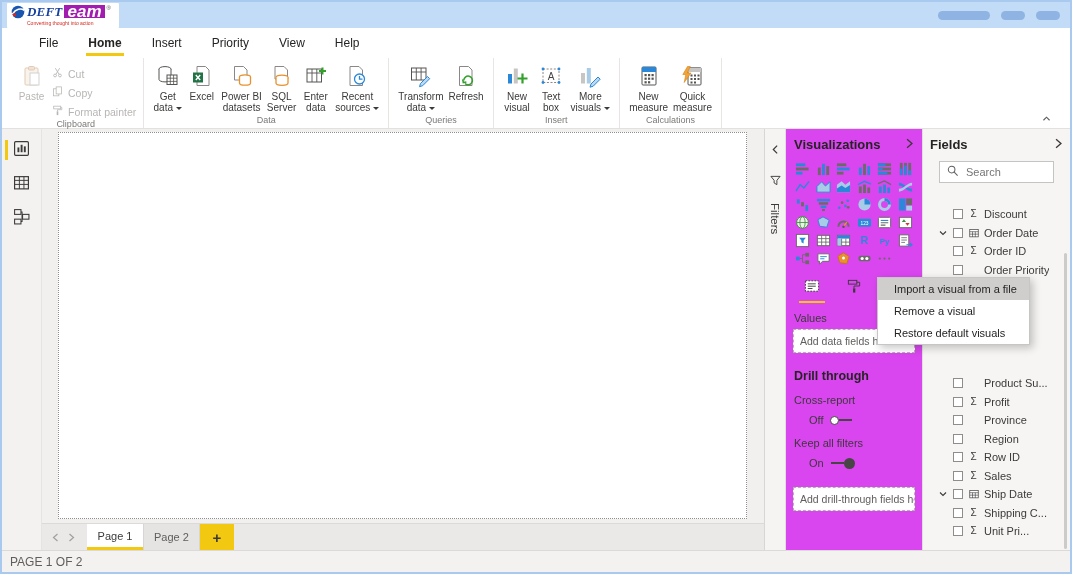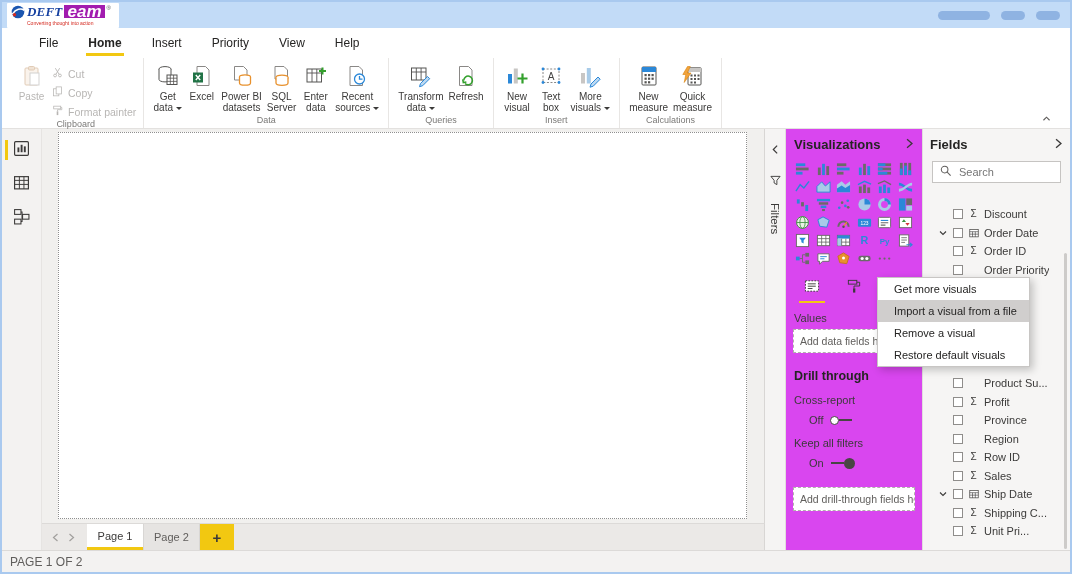--- a/index.html
+++ b/index.html
@@ -80,21 +80,21 @@
   .drill-title{font-weight:bold;font-size:12.5px;color:#252423;padding:16px 1px 2px;}
   .drill-label{padding:9px 1px 1px;font-size:11px;color:#3b3a39;}
   .toggle-row{display:flex;align-items:center;gap:7px;padding:7px 1px 2px 16px;font-size:11px;color:#3b3a39;}
   .tg{display:flex;align-items:center;}
   .tg .knob-off{width:9px;height:9px;border:1.5px solid #484644;border-radius:50%;background:#fff;}
   .tg .knob-on{width:11px;height:11px;border-radius:50%;background:#484644;}
   .tg .track{width:13px;height:1.8px;background:#484644;}
   .add-drill{margin-top:16px;}
 
   .fields-panel{width:148px;background:#f6f5f4;border-left:1px solid #e1dfdd;padding:6px 6px 0;display:flex;flex-direction:column;flex:0 0 auto;position:relative;overflow:hidden;}
-  .search-box{display:flex;align-items:center;gap:5px;background:#fff;border:1px solid #c6c4c2;height:22px;padding:0 7px;margin:1px 3px 0;}
+  .search-box{display:flex;align-items:center;gap:5px;background:#fff;border:1px solid #c6c4c2;height:22px;padding:0 7px;margin:1px 10px 0;}
   .search-box svg{width:12px;height:12px;flex:0 0 auto;}
   .search-box input{border:none;outline:none;font-size:11px;width:100%;font-family:inherit;color:#252423;background:transparent;}
   .fields-list{padding-top:22px;}
   .field-row{display:flex;align-items:center;height:18.5px;gap:4px;padding-left:7px;}
   .f-slot{width:13px;flex:0 0 auto;display:flex;justify-content:center;align-items:center;}
   .f-slot svg{width:10px;height:10px;}
   .checkbox{width:10px;height:10px;border:1px solid #8f8d8b;background:#fff;flex:0 0 auto;}
   .sigma{font-size:10px;color:#3b3a39;line-height:10px;}
   .f-label{font-size:11px;color:#3b3a39;white-space:nowrap;overflow:hidden;}
   .fields-spacer{height:95px;flex:0 0 auto;}
@@ -819,21 +819,20 @@
             <span class="f-slot">
               <span class="sigma">Σ</span>
             </span>
             <span class="f-label">Unit Pri...</span>
           </div>
         </div>
       <div class="fields-scrollbar"></div>
     </div>
 
     <div class="context-menu" id="ctxmenu">
-        <div class="ctx-item">Get more visuals</div>
         <div class="ctx-item highlighted">Import a visual from a file</div>
         <div class="ctx-item">Remove a visual</div>
         <div class="ctx-item">Restore default visuals</div>
       </div>
   </div>
 
   <div class="statusbar">
     <span>PAGE 1 OF 2</span>
   </div>
 </div>

